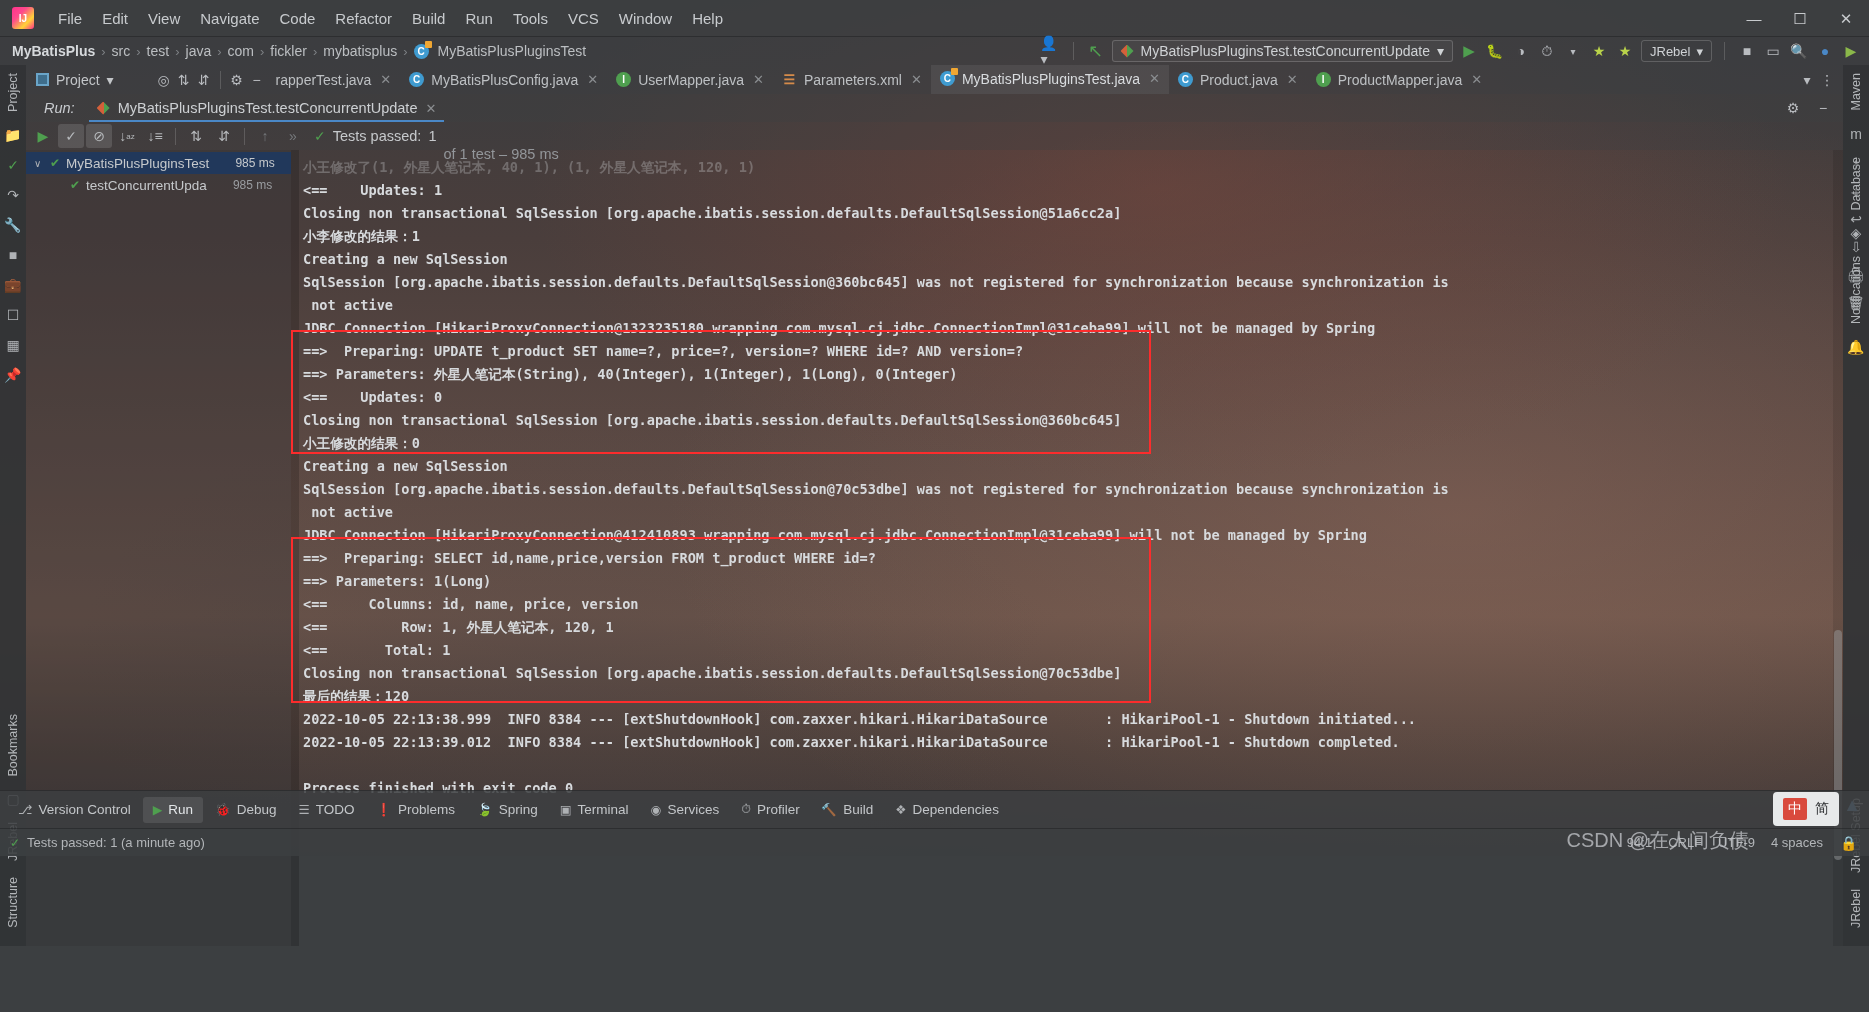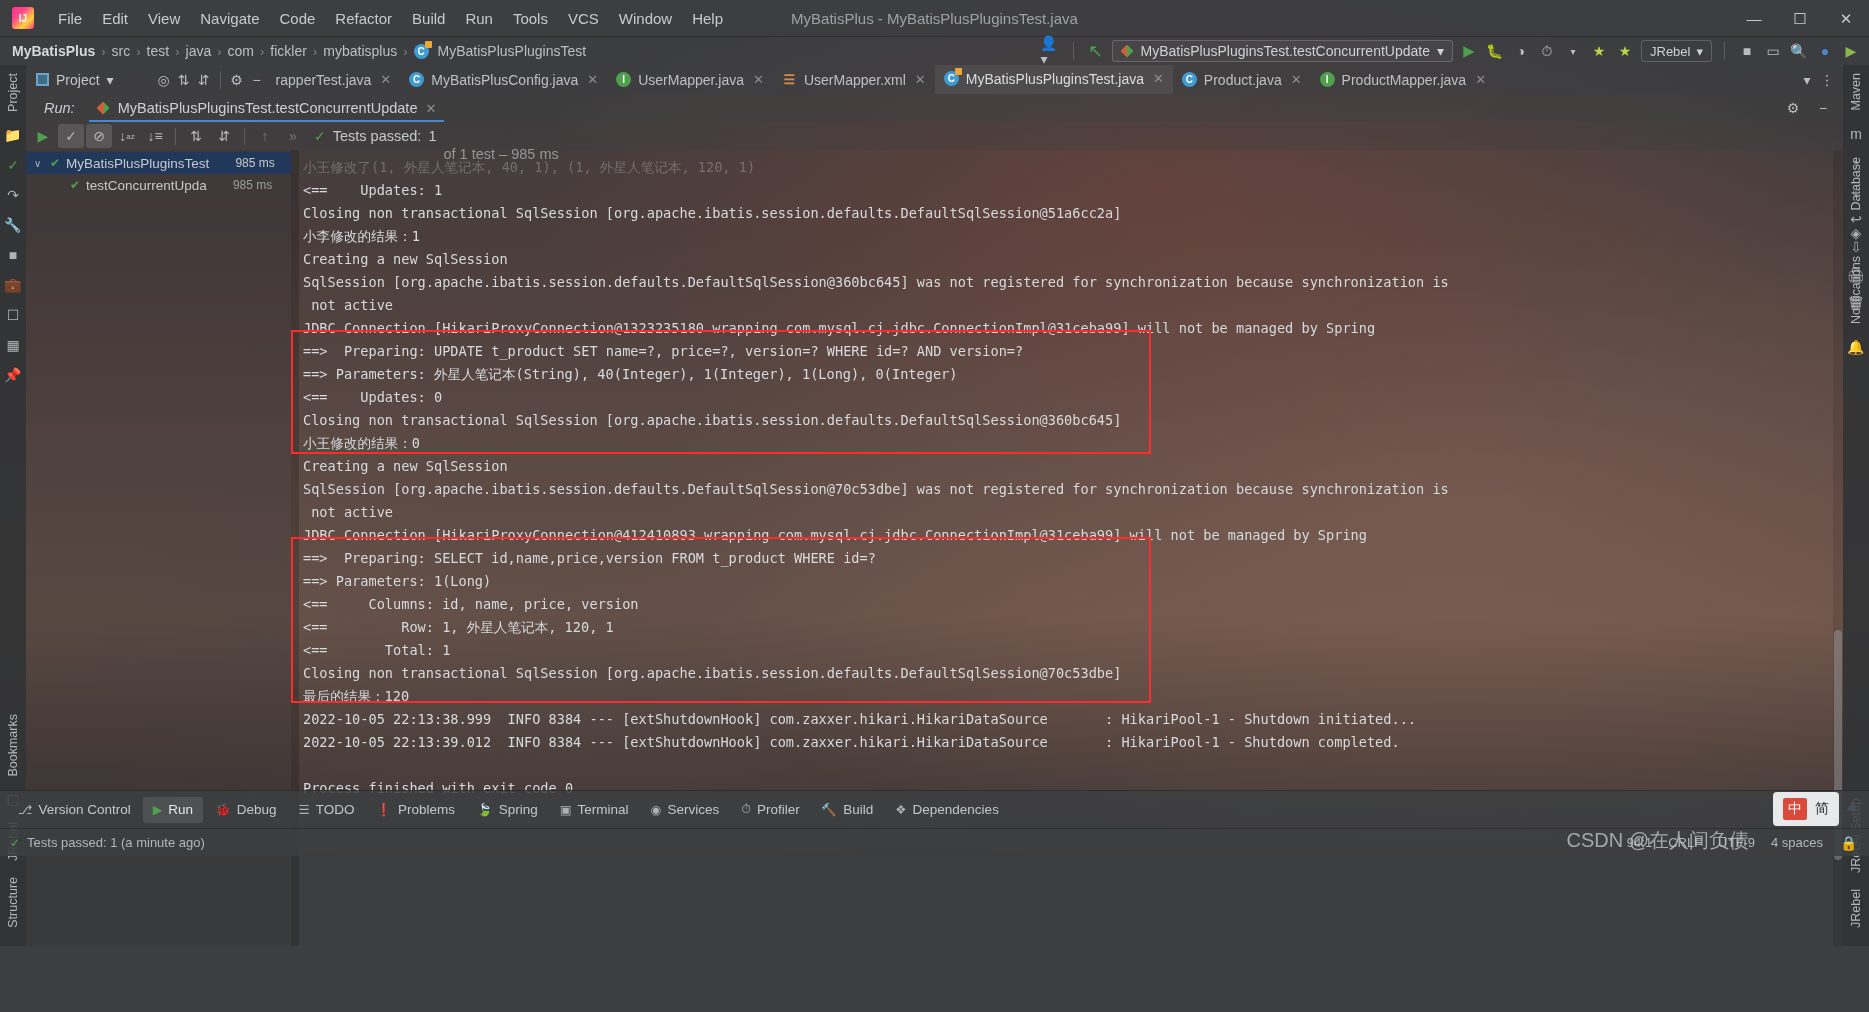--- a/index.html
+++ b/index.html
@@ -141,21 +141,21 @@
   .tree-row .arrow{color:#b0b3b6;font-size:10px;width:10px;}
   .tree-row .chk{color:#4f9f4f;font-size:12px;}
   .tree-row .dur{color:#9a9da1;font-size:12px;margin-left:20px;}
   .tree-row.sel .dur{color:#c6c9cc;}
 
   #console-wrap{flex:1;position:relative;overflow:hidden;}
   #console{
     position:absolute;inset:0;
     padding:6px 8px 0 12px;
     font-family:"DejaVu Sans Mono","Liberation Mono",monospace;
-    font-size:13.6px;line-height:23px;color:#d7dadd;white-space:pre;
+    font-size:13.6px;line-height:23px;color:#d7dadd;white-space:pre;font-weight:bold;
   }
   .ln{display:block;height:23px;}
   .ln.clip{color:rgba(215,218,221,0.30);}
   #console-gutter{position:absolute;left:0;top:0;bottom:0;width:8px;background:rgba(0,0,0,0.18);}
 
   
   .redbox{position:absolute;border:2.5px solid #fc2c2c;pointer-events:none;}
 
   
   #console-scroll{position:absolute;right:0;top:0;width:10px;height:796px;background:rgba(0,0,0,0.10);}
@@ -215,21 +215,20 @@
         <div class="menu-item">Navigate</div>
         <div class="menu-item">Code</div>
         <div class="menu-item">Refactor</div>
         <div class="menu-item">Build</div>
         <div class="menu-item">Run</div>
         <div class="menu-item">Tools</div>
         <div class="menu-item">VCS</div>
         <div class="menu-item">Window</div>
         <div class="menu-item">Help</div>
       </div>
-    <div id="window-title">MyBatisPlus - MyBatisPlusPluginsTest.java</div>
     <div class="win-btns">
       <div class="win-btn">—</div>
       <div class="win-btn">☐</div>
       <div class="win-btn close">✕</div>
     </div>
   </div>
 
   <div id="navbar">
     <div id="crumbs" style="display:flex;align-items:center;justify-content:flex-end;">
         <span class="crumb proj">MyBatisPlus</span>
@@ -333,21 +332,21 @@
           <span>MyBatisPlusConfig.java</span>
           <span class="x">✕</span>
         </div>
         <div class="etab">
           <span class="fi i">I</span>
           <span>UserMapper.java</span>
           <span class="x">✕</span>
         </div>
         <div class="etab">
           <span class="fi xml">☰</span>
-          <span>UserMapper.xml</span>
+          <span>Parameters.xml</span>
           <span class="x">✕</span>
         </div>
         <div class="etab active">
           <span class="fi ct">C</span>
           <span>MyBatisPlusPluginsTest.java</span>
           <span class="x">✕</span>
         </div>
         <div class="etab">
           <span class="fi c">C</span>
           <span>Product.java</span>

